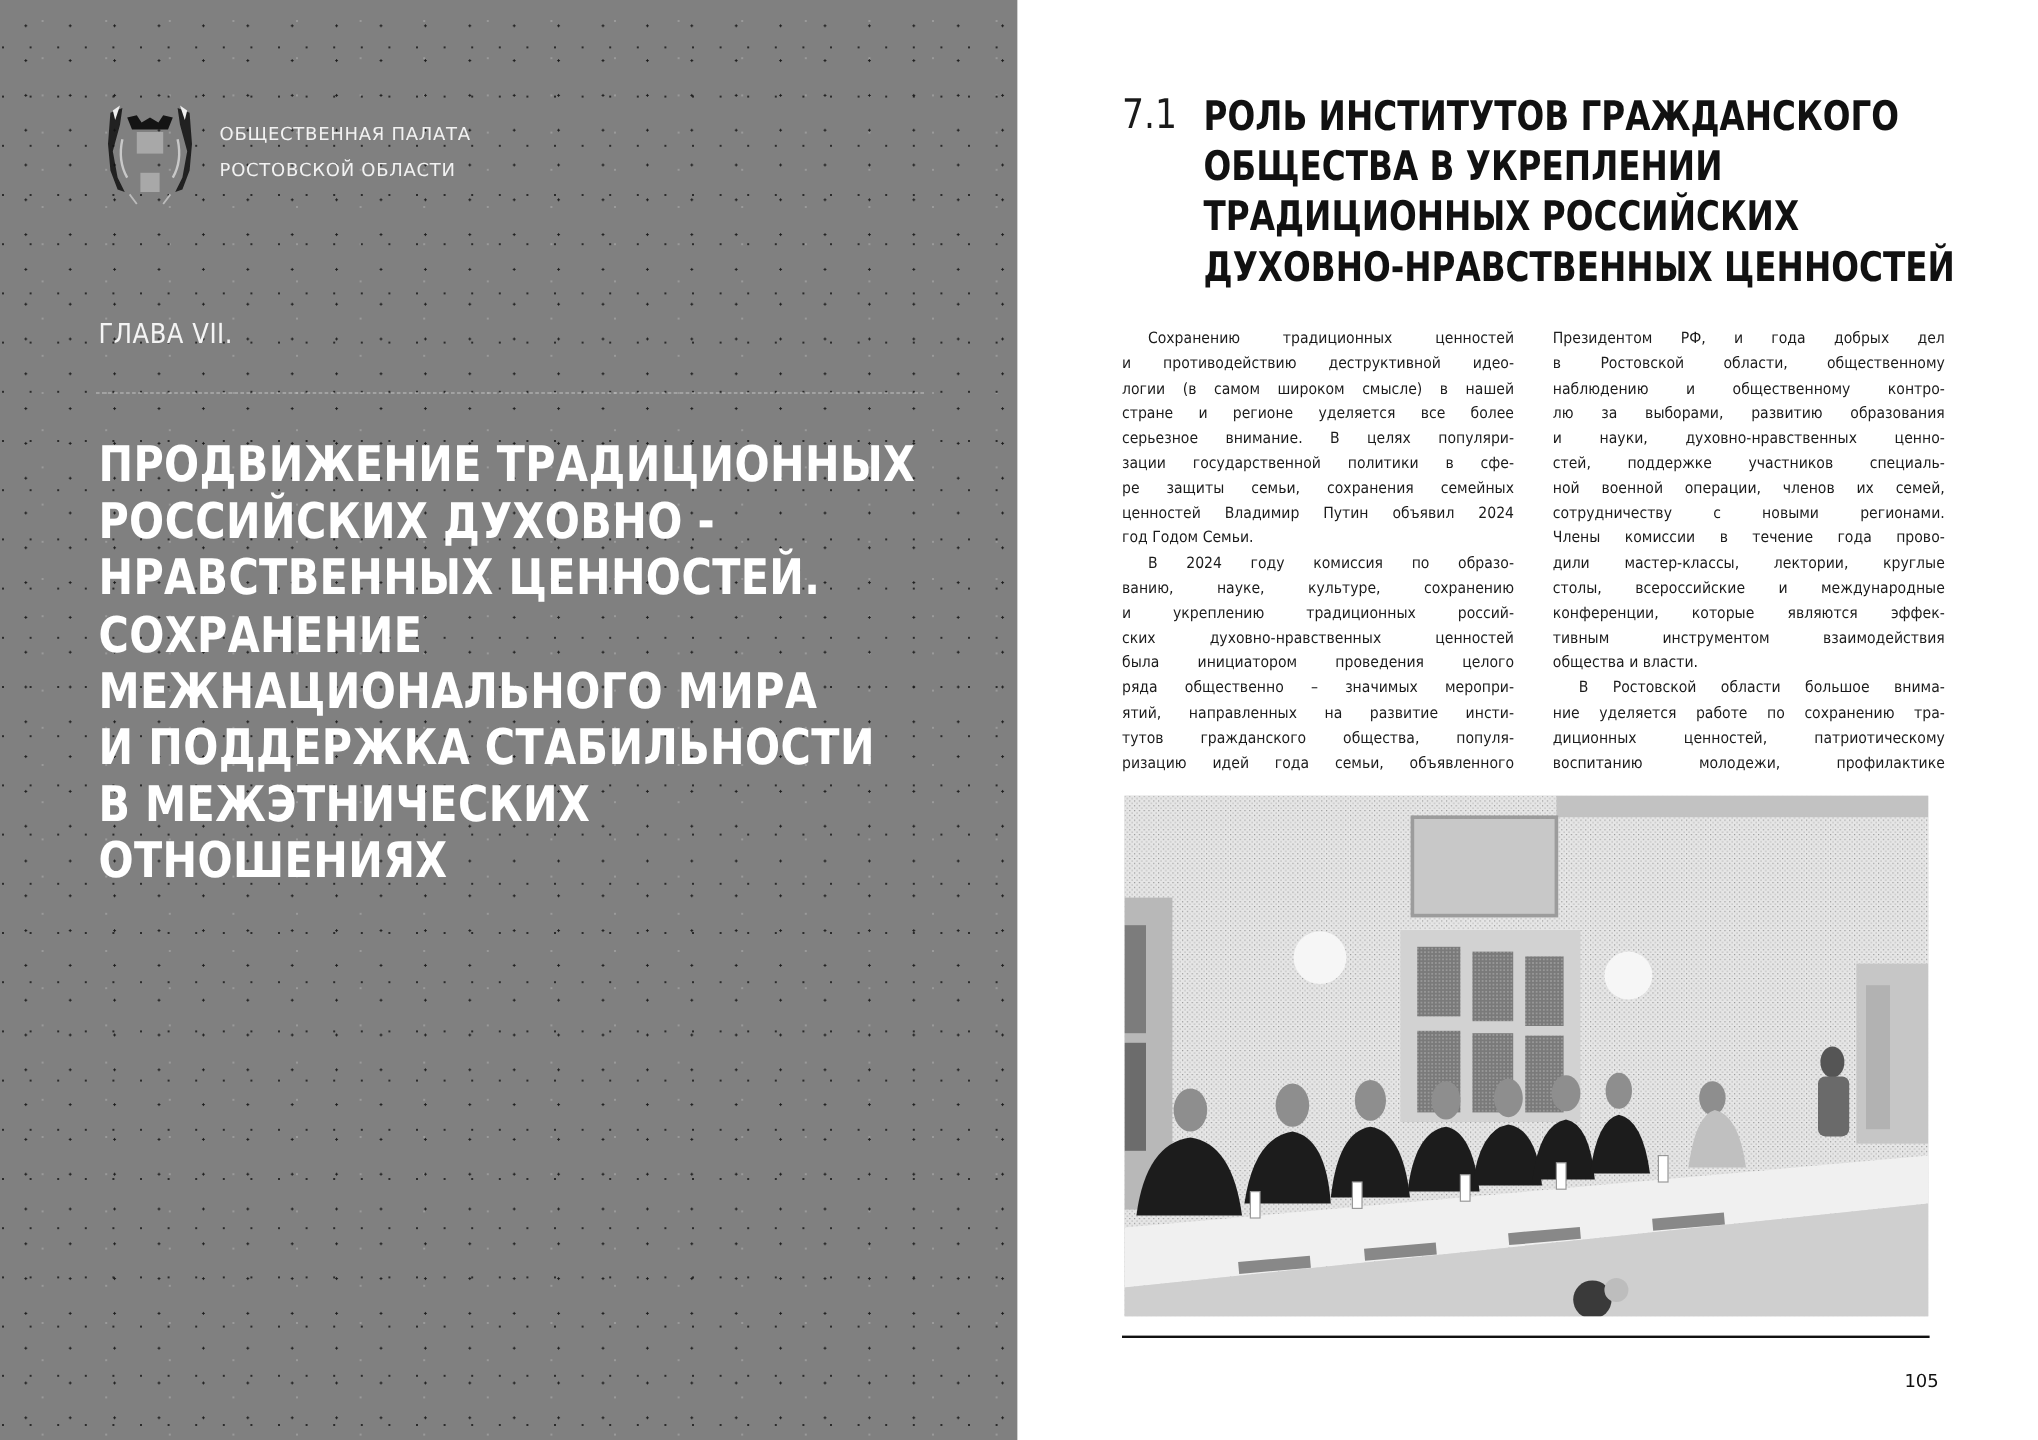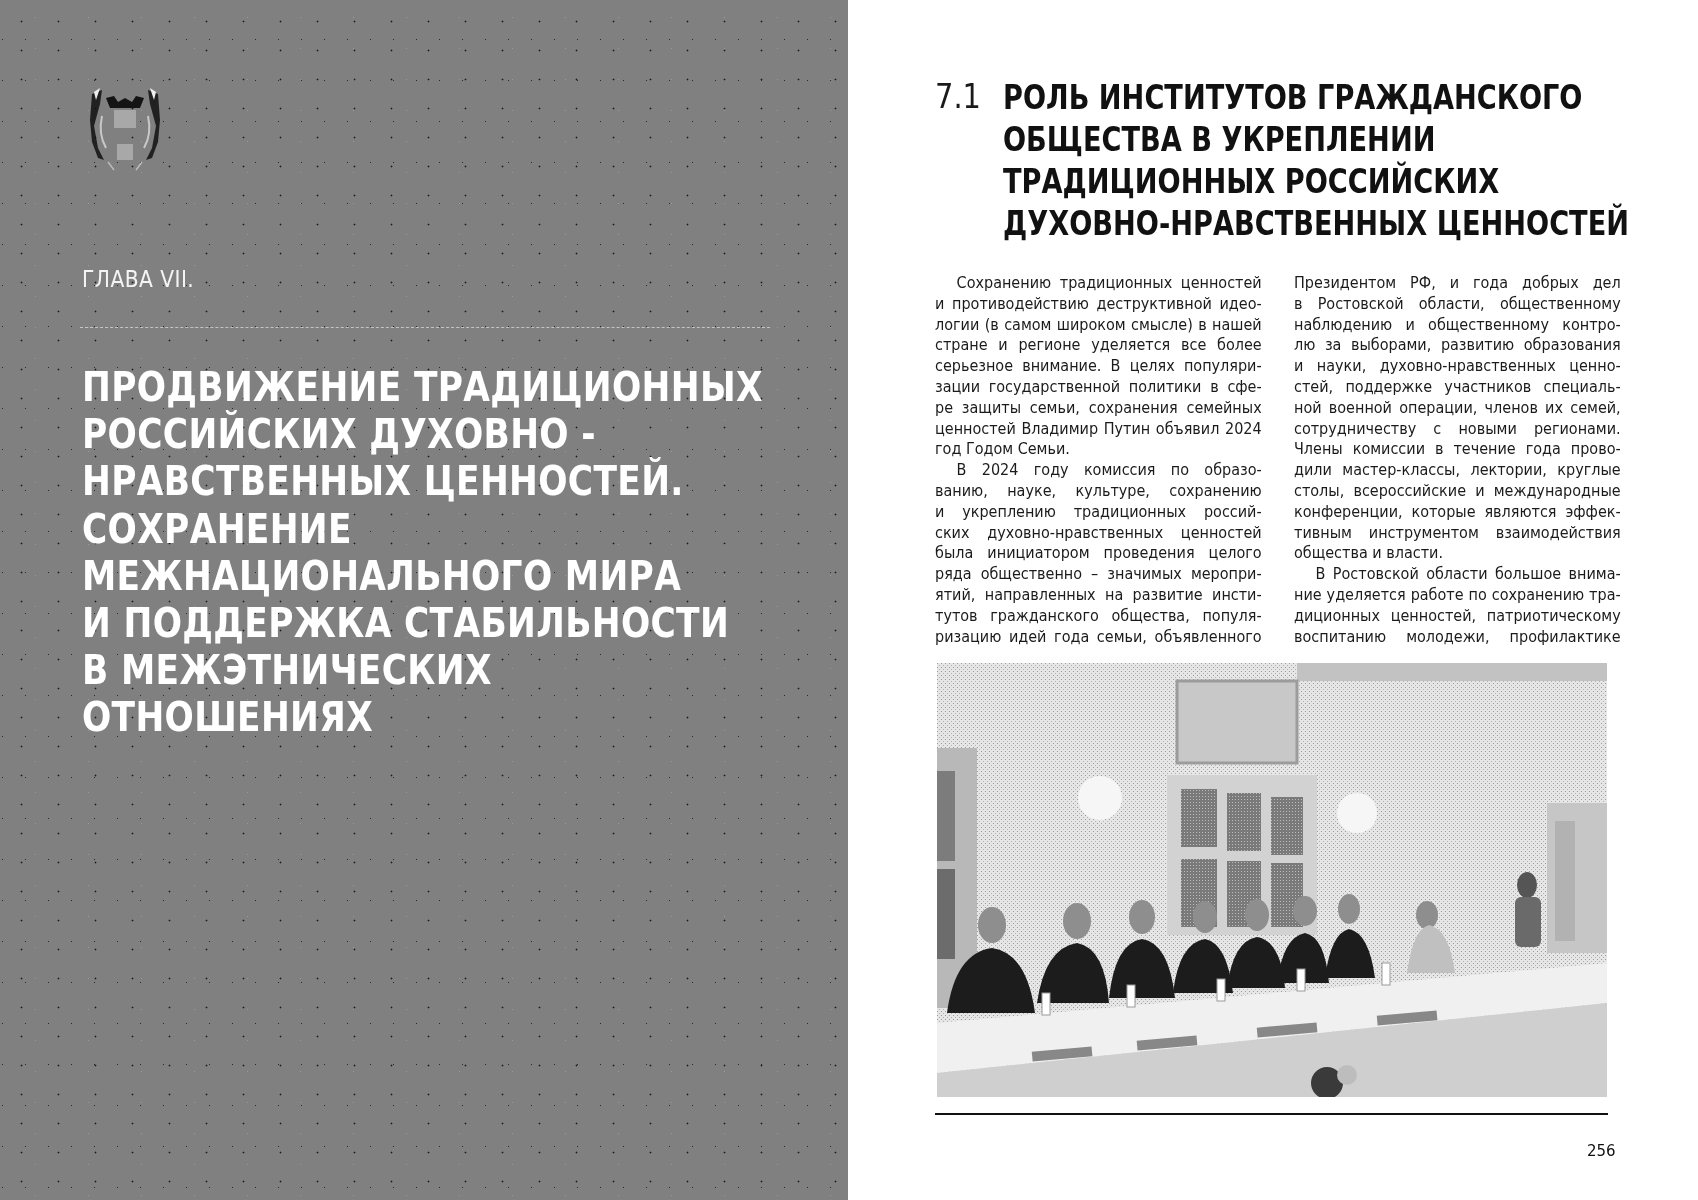--- a/index.html
+++ b/index.html
@@ -54,21 +54,21 @@
     }
     .section-title {
       position: absolute; left: 155px; top: 76px; width: 720px; color: #111111;
       font-family: "DejaVu Sans", sans-serif; font-size: 34px; font-weight: bold;
       line-height: 42px;
       transform: scaleX(0.80); transform-origin: left top;
     }
     .section-title div { white-space: nowrap; }
     .col {
       position: absolute; top: 273px; width: 327px; color: #1b1b1b;
-      font-family: "DejaVu Sans", sans-serif; font-size: 16px; line-height: 20.8px;
+      font-family: "DejaVu Sans", sans-serif; font-size: 13px; line-height: 20.8px;
     }
     .col-left { left: 87px; }
     .col-right { left: 446px; }
     .col .line {
       display: block; white-space: nowrap; text-align: justify; text-align-last: justify;
       height: 20.8px; transform: scaleX(0.9); transform-origin: left top; width: 111%;
     }
     .col .line.last { text-align-last: left; }
     .col .line.indent { text-indent: 24px; }
     .photo {
@@ -92,20 +92,24 @@
     <path d="M74 8 L64 4 L66 18 L72 40 L68 62 L62 74 L68 72 L74 56 L76 34 Z" fill="#111" opacity="0.85"></path>
     <path d="M10 6 L16 2 L12 14 Z" fill="#eee"></path>
     <path d="M72 6 L66 2 L70 14 Z" fill="#eee"></path>
     <path d="M22 12 L30 10 L34 16 L41 12 L48 16 L52 10 L60 12 L56 22 L26 22 Z" fill="#141414"></path>
     <rect x="30" y="24" width="22" height="18" fill="#a8a8a8"></rect>
     <path d="M18 30 Q14 48 22 62" stroke="#c8c8c8" stroke-width="2" fill="none"></path>
     <path d="M64 30 Q68 48 60 62" stroke="#c8c8c8" stroke-width="2" fill="none"></path>
     <rect x="33" y="58" width="16" height="16" fill="#a8a8a8"></rect>
     <path d="M24 76 L30 84 M58 76 L52 84" stroke="#bbb" stroke-width="1.5"></path>
   </svg>
+  <div class="org-name">
+    <div>ОБЩЕСТВЕННАЯ ПАЛАТА</div>
+    <div>РОСТОВСКОЙ ОБЛАСТИ</div>
+  </div>
 
   <div class="chapter-label">ГЛАВА VII.</div>
   <div class="chapter-rule"></div>
 
   <div class="chapter-title">
     <div>ПРОДВИЖЕНИЕ ТРАДИЦИОННЫХ</div>
     <div>РОССИЙСКИХ ДУХОВНО -</div>
     <div>НРАВСТВЕННЫХ ЦЕННОСТЕЙ.</div>
     <div>СОХРАНЕНИЕ</div>
     <div>МЕЖНАЦИОНАЛЬНОГО МИРА</div>
@@ -239,14 +243,14 @@
         <rect x="280" y="316" width="8" height="22"></rect>
         <rect x="360" y="306" width="8" height="22"></rect>
         <rect x="445" y="300" width="8" height="22"></rect>
       </g>
 
       <circle cx="390" cy="420" r="16" fill="#3a3a3a"></circle>
       <circle cx="410" cy="412" r="10" fill="#bdbdbd"></circle>
     </svg>
   </div>
   <div class="photo-rule"></div>
-  <div class="page-number">256</div>
+  <div class="page-number">105</div>
 </div>
 
 </body></html>

